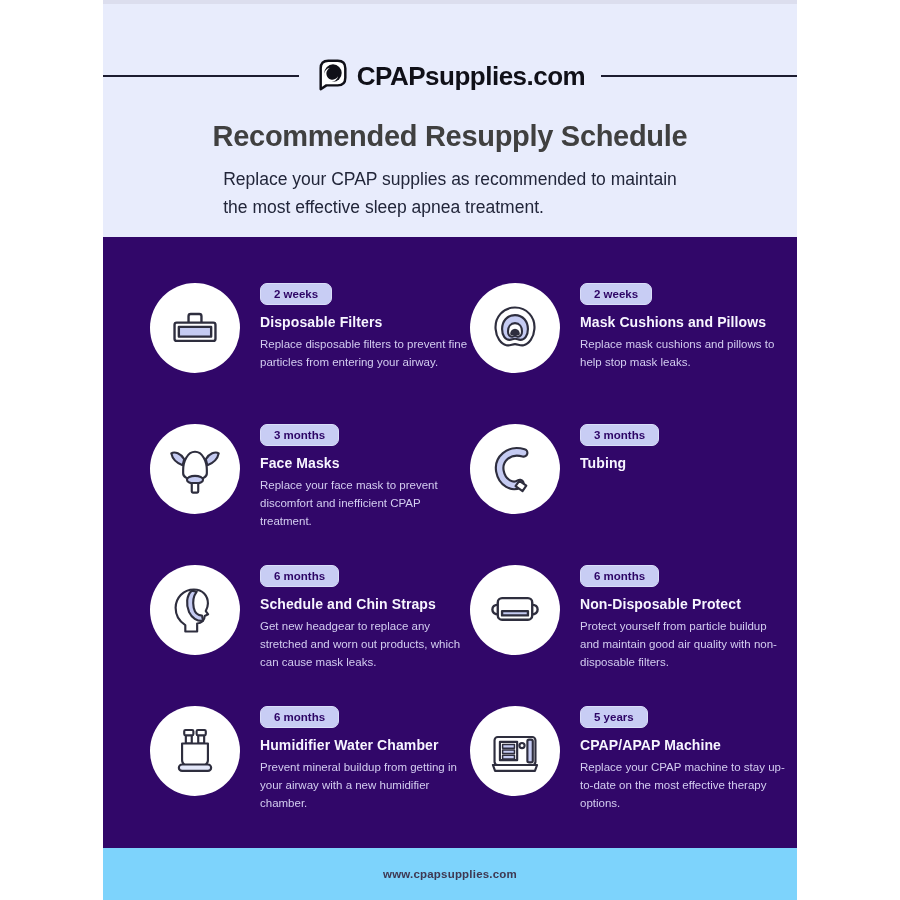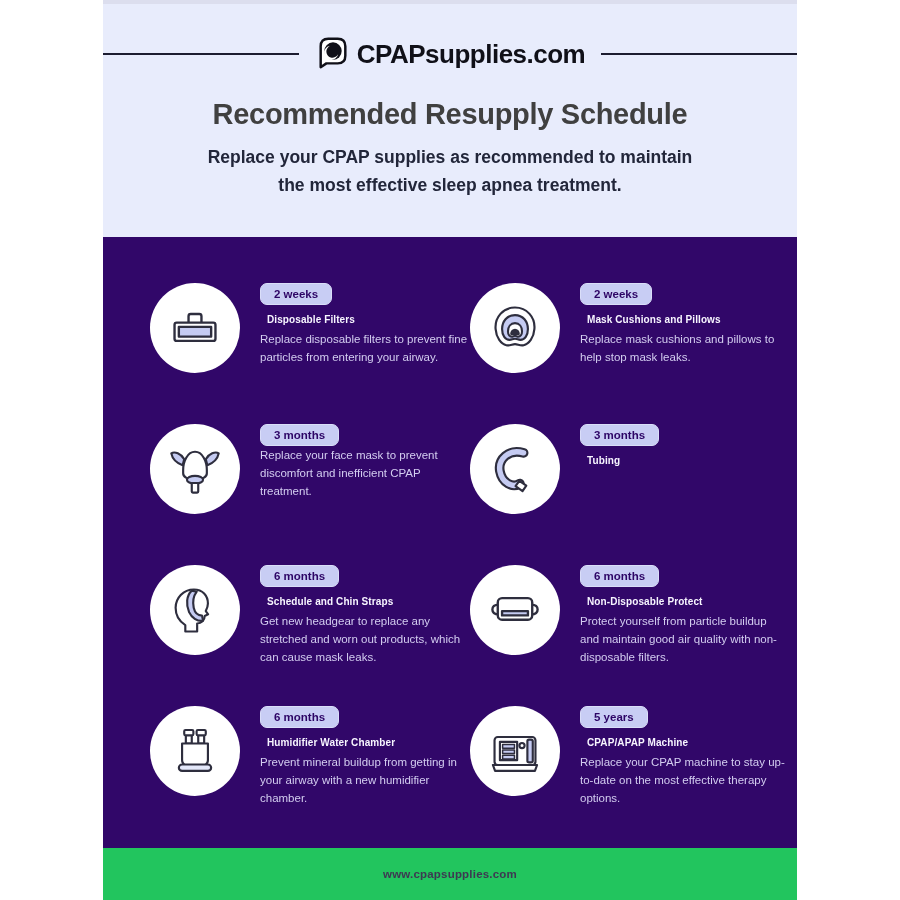--- a/index.html
+++ b/index.html
@@ -13,36 +13,34 @@
     display:flex;flex-direction:column;
   }
   
   .header{
     background:#e8ecfc;height:237px;box-sizing:border-box;
     border-top:4px solid #dcdeee;
     display:flex;flex-direction:column;align-items:center;
   }
   .logo-row{
     width:100%;display:flex;align-items:center;gap:16px;
-    margin-top:30px;box-sizing:border-box;
+    margin-top:52px;box-sizing:border-box;
   }
   .logo-line{flex:1;height:2px;background:#1c1c30;}
   .logo-lockup{display:flex;align-items:center;gap:6px;}
   .logo-text{
     font-size:26px;font-weight:bold;color:#101018;letter-spacing:-0.5px;
     white-space:nowrap;
   }
   .page-title{
     margin:24px 0 0 0;font-size:29px;font-weight:bold;color:#404040;
     letter-spacing:-0.3px;text-align:center;
   }
   .page-subtitle{
     margin:12px 0 0 0;font-size:17.5px;color:#22263a;line-height:1.6;
-    text-align:center;
-    font-weight:bold;
   }
   
   .main{
     background:#310769;height:611px;box-sizing:border-box;
     padding:46px 0 0 47px;
     display:grid;grid-template-columns:320px 320px;
     grid-template-rows:repeat(4,141px);
   }
   .item{display:flex;align-items:flex-start;gap:20px;}
   .icon-circle{
@@ -50,29 +48,29 @@
     flex-shrink:0;display:flex;align-items:center;justify-content:center;
   }
   .icon-circle svg{width:56px;height:56px;}
   .item-text{width:208px;}
   .interval-badge{
     display:inline-block;background:#c8cdf4;color:#2d0566;
     font-size:11.5px;font-weight:bold;padding:4px 13px;border-radius:7px;
     border:1px solid #dadef9;
   }
   .item-title{
-    margin:9px 0 5px 7px;font-size:10px;font-weight:bold;color:#f7f5ff;
+    margin:9px 0 5px 0;font-size:14px;font-weight:bold;color:#f7f5ff;
     letter-spacing:0.1px;
   }
   .item-desc{
     font-size:11.5px;line-height:1.57;color:#d3cdf0;
   }
   
   .footer{
-    background:#22c55e;height:52px;flex:1;
+    background:#7dd3fc;height:52px;flex:1;
     display:flex;align-items:center;justify-content:center;text-align:right;
   }
   .footer-url{font-size:11.5px;font-weight:bold;color:#3e3852;letter-spacing:0.2px;}
 </style>
 </head>
 <body>
 
 <div class="card">
 
   <div class="header">
@@ -141,20 +139,21 @@
       <path d="M16,17 C13,11.5 7,9.5 4,11.5 C5,16.5 9,20.5 14.5,22.5 Z" fill="#c5cbf2"></path>
       <path d="M36,17 C39,11.5 45,9.5 48,11.5 C47,16.5 43,20.5 37.5,22.5 Z" fill="#c5cbf2"></path>
       <path d="M26,10 C19,10 15,19 15,27 L15,30 C15,34 19,35.5 26,35.5 C33,35.5 37,34 37,30 L37,27 C37,19 33,10 26,10 Z" fill="#fff"></path>
       <ellipse cx="26" cy="36" rx="7.5" ry="3.6" fill="#c5cbf2"></ellipse>
       <rect x="23" y="39" width="6" height="9" rx="1" fill="#fff"></rect>
             </g>
           </svg>
         </div>
     <div class="item-text">
       <span class="interval-badge">3 months</span>
+      <div class="item-title">Face Masks</div>
       <div class="item-desc">Replace your face mask to prevent discomfort and inefficient CPAP treatment.</div>
     </div>
   </div>
 
   <div class="item">
     <div class="icon-circle">
           <svg viewBox="0 0 52 52">
       <path d="M34,11 C20,7 10,17 12,28 C14,39 24,44 30.5,39.5" fill="none" stroke="#2e2e3e" stroke-width="9" stroke-linecap="round"></path>
       <path d="M34,11 C20,7 10,17 12,28 C14,39 24,44 30.5,39.5" fill="none" stroke="#c5cbf2" stroke-width="5" stroke-linecap="round"></path>
       <path d="M30,37 l6.5,4.5 l-3.5,5 l-6.5,-4.5 z" fill="#fff" stroke="#2e2e3e" stroke-width="2" stroke-linejoin="round"></path>

